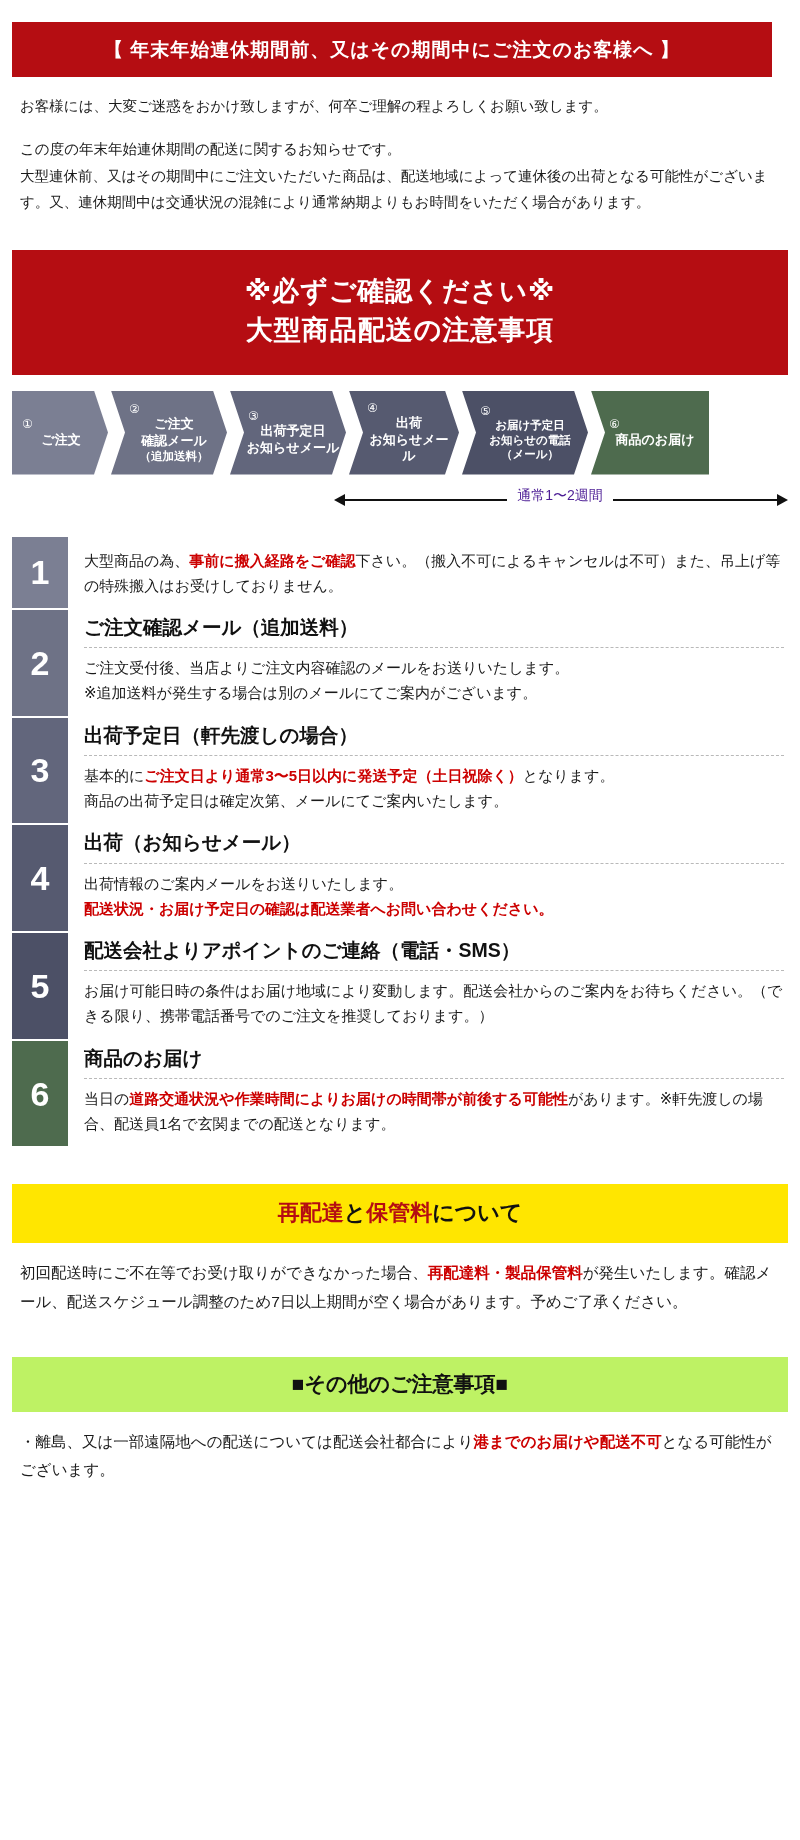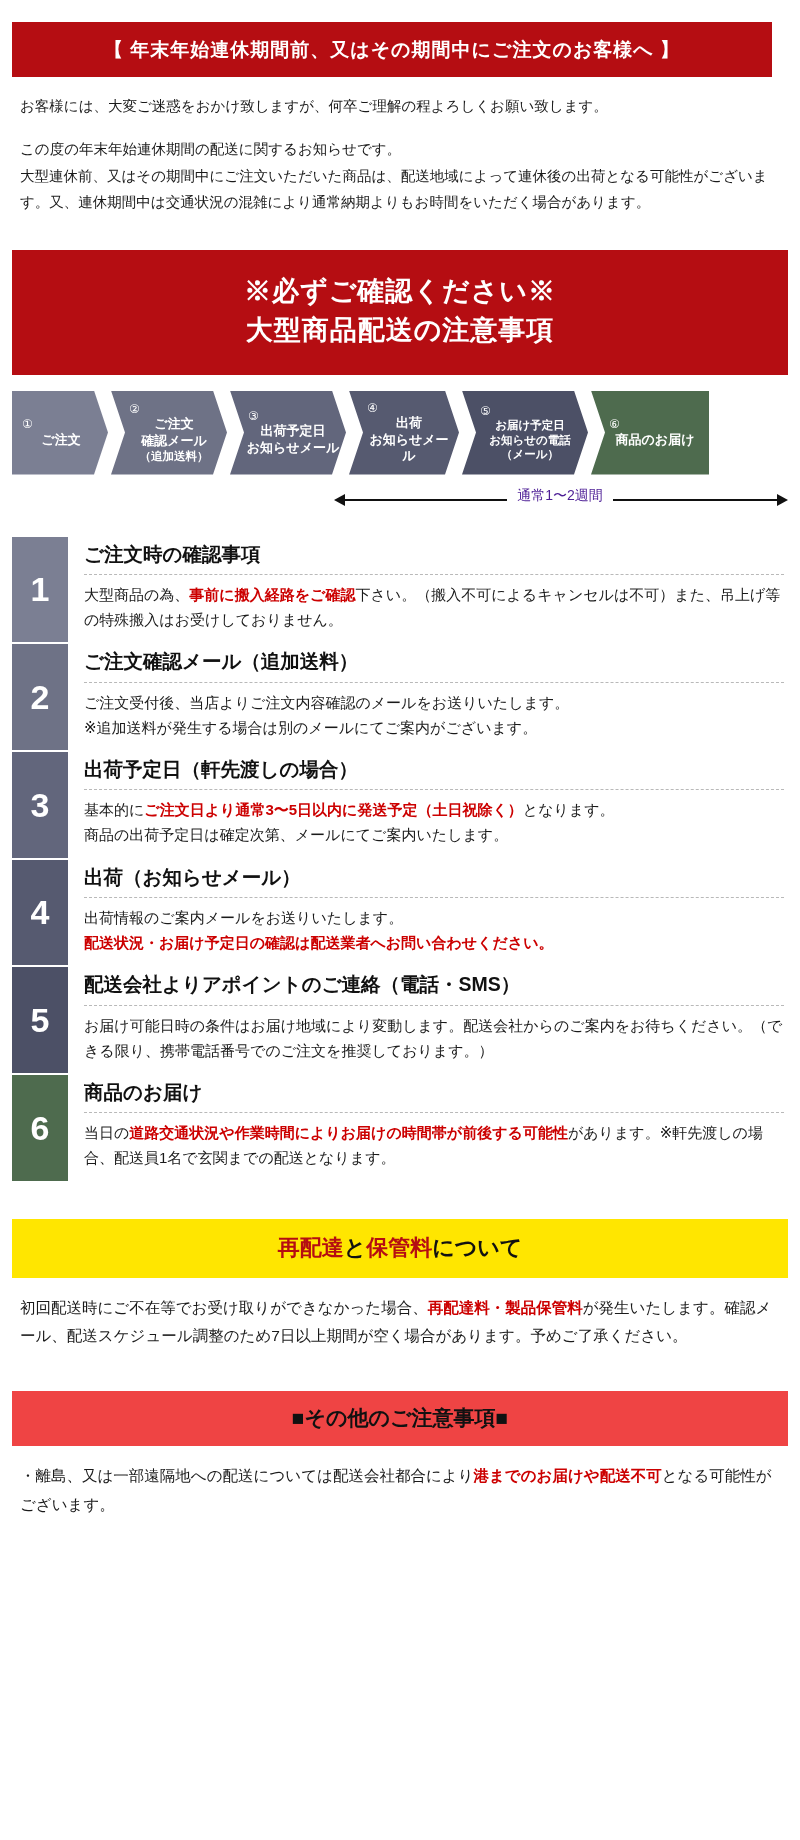--- a/index.html
+++ b/index.html
@@ -43,21 +43,20 @@
     color: #ffffff;
     text-align: center;
     margin: 34px 12px 0 12px;
     padding: 22px 10px 24px 10px;
   }
   .main-title .line1 {
     font-size: 27px;
     font-weight: bold;
     letter-spacing: 1px;
     line-height: 1.45;
-    font-family: Liberation Serif, serif;
   }
   .main-title .line2 {
     font-size: 27px;
     font-weight: bold;
     letter-spacing: 1px;
     line-height: 1.45;
   }
 
   
   .flow-wrap {
@@ -205,21 +204,21 @@
   }
   .yellow-head .blk { color: #111111; }
   .yellow-body {
     margin: 16px 20px 0 20px;
     font-size: 15.5px;
     line-height: 1.85;
     color: #1a1a1a;
   }
 
   .other-head {
-    background: #ef4444;
+    background: #bef264;
     color: #111111;
     text-align: center;
     font-weight: bold;
     font-size: 21px;
     padding: 13px 10px 14px 10px;
     margin: 40px 12px 0 12px;
   }
   .other-body {
     margin: 16px 20px 24px 20px;
     font-size: 15.5px;
@@ -282,21 +281,20 @@
   <div class="duration">
     <div class="bar"></div>
     <div class="txt"><span>通常1〜2週間</span></div>
   </div>
 
   <div class="steps">
 
     <div class="step s1">
       <div class="badge">1</div>
       <div class="content">
-        <div class="title">ご注文時の確認事項</div>
         <div class="desc"><span>大型商品の為、</span><span class="red">事前に搬入経路をご確認</span><span>下さい。（搬入不可によるキャンセルは不可）また、吊上げ等の特殊搬入はお受けしておりません。</span></div>
       </div>
     </div>
 
     <div class="step s2">
       <div class="badge">2</div>
       <div class="content">
         <div class="title">ご注文確認メール（追加送料）</div>
         <div class="desc" style="white-space:pre-line;"><span>ご注文受付後、当店よりご注文内容確認のメールをお送りいたします。
 ※追加送料が発生する場合は別のメールにてご案内がございます。</span><span class="red"></span><span></span></div>

